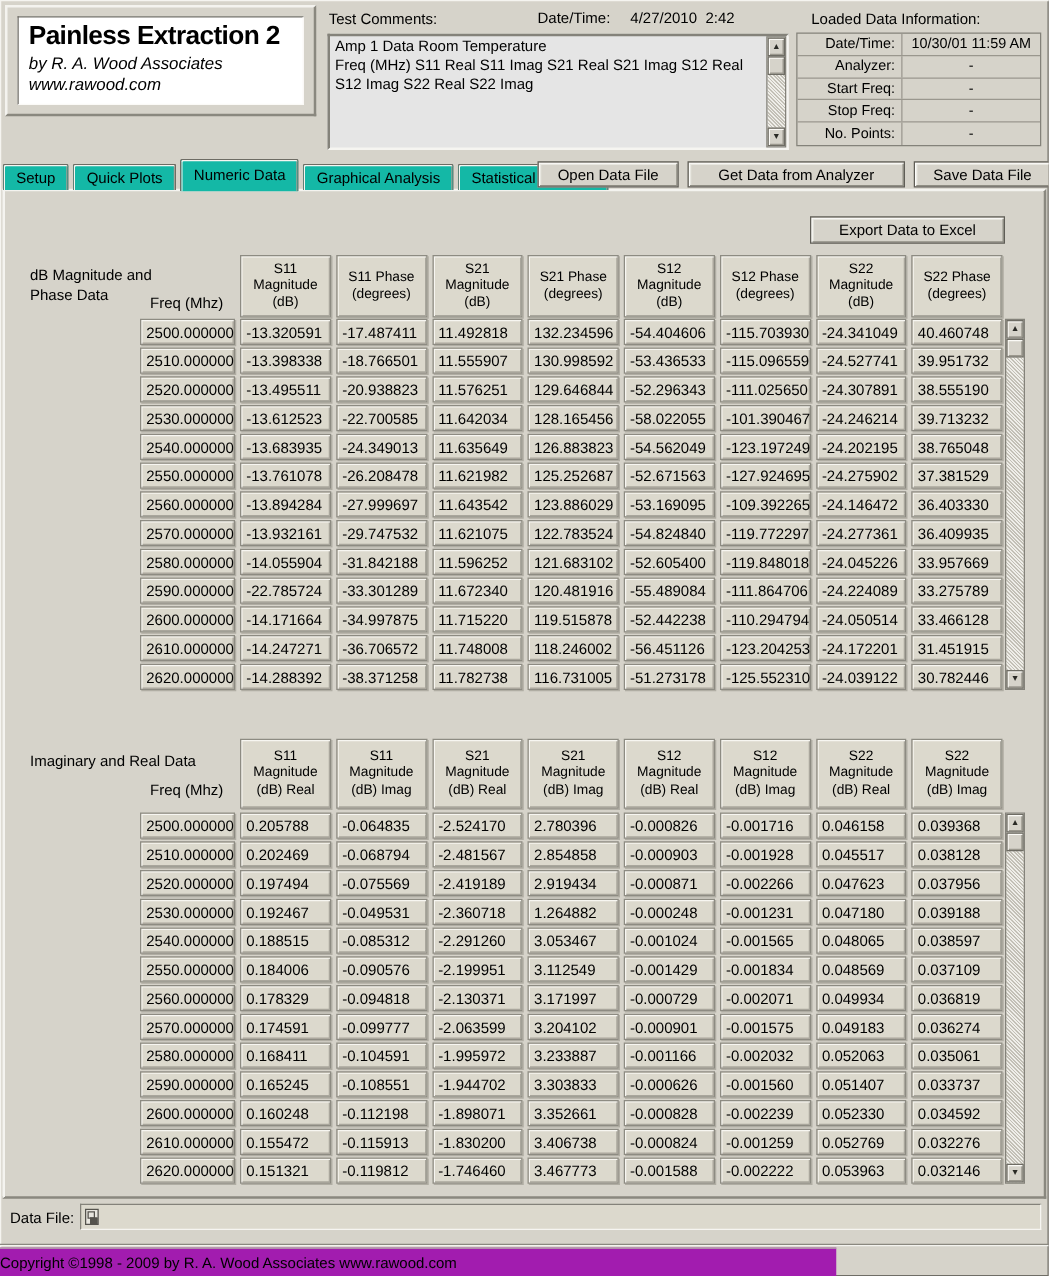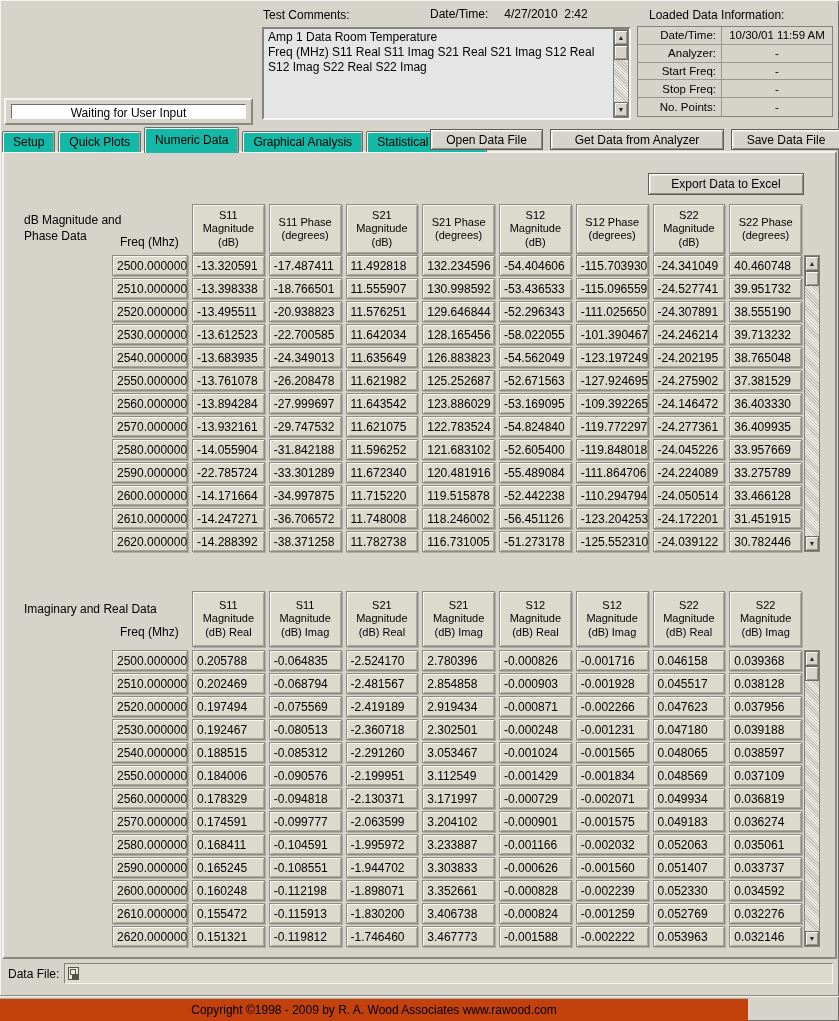--- a/index.html
+++ b/index.html
@@ -99,31 +99,35 @@
     border-top:1px solid #84827a; border-left:1px solid #84827a;
     border-bottom:1px solid #f6f5f1; border-right:1px solid #f6f5f1; }
   .path-icon { position:absolute; left:3px; top:3px; width:11px; height:13px;
     background:#e8e6df; border:1px solid #55534d; }
   .path-icon::before { content:""; position:absolute; left:1px; top:1px;
     width:4px; height:4px; border:1px solid #55534d; }
   .path-icon::after { content:""; position:absolute; left:3px; top:6px;
     width:4px; height:4px; border:1px solid #55534d; background:#55534d; }
   .footer-sep { position:absolute; left:0; top:995px; width:839px; height:2px;
     border-top:1px solid #8a887f; border-bottom:1px solid #f4f3ef; }
-  .footer { position:absolute; left:0; top:998px; width:748px; height:23px;
-    background:#c2410c; border-top:1px solid #b5b2a8;
-    text-align:center; font-size:12px; padding-top:4px; }
+  .footer { position:absolute; left:0; top:998px; width:669px; height:23px;
+    background:#a21caf; border-top:1px solid #b5b2a8;
+    font-size:12px; padding-top:4px; }
 </style>
 </head>
 <body>
 
 <div class="screen">
 
-  <div class="status-panel raised">
-    <div class="statusbox whitebox">Waiting for User Input</div>
+  <div class="header-panel raised">
+    <div class="titlebox whitebox">
+      <div class="app-title">Painless Extraction 2</div>
+      <div class="app-sub">by R. A. Wood Associates</div>
+      <div class="app-sub">www.rawood.com</div>
+    </div>
   </div>
 
   <div class="comments-label">Test Comments:</div>
   <div class="datetime">
     <span>Date/Time:</span>
     <span>4/27/2010  2:42</span>
   </div>
   <div class="comments-box">
     <div class="comments-text">Amp 1 Data Room Temperature
 Freq (MHz) S11 Real S11 Imag S21 Real S21 Imag S12 Real S12 Imag S22 Real S22 Imag</div>
@@ -413,23 +417,23 @@
             <div class="dcell">-2.419189</div>
             <div class="dcell">2.919434</div>
             <div class="dcell">-0.000871</div>
             <div class="dcell">-0.002266</div>
             <div class="dcell">0.047623</div>
             <div class="dcell">0.037956</div>
           </div>
           <div class="trow">
             <div class="dcell">2530.000000</div>
             <div class="dcell">0.192467</div>
-            <div class="dcell">-0.080513</div>
+            <div class="dcell">-0.049531</div>
             <div class="dcell">-2.360718</div>
-            <div class="dcell">2.302501</div>
+            <div class="dcell">1.264882</div>
             <div class="dcell">-0.000248</div>
             <div class="dcell">-0.001231</div>
             <div class="dcell">0.047180</div>
             <div class="dcell">0.039188</div>
           </div>
           <div class="trow">
             <div class="dcell">2540.000000</div>
             <div class="dcell">0.188515</div>
             <div class="dcell">-0.085312</div>
             <div class="dcell">-2.291260</div>

